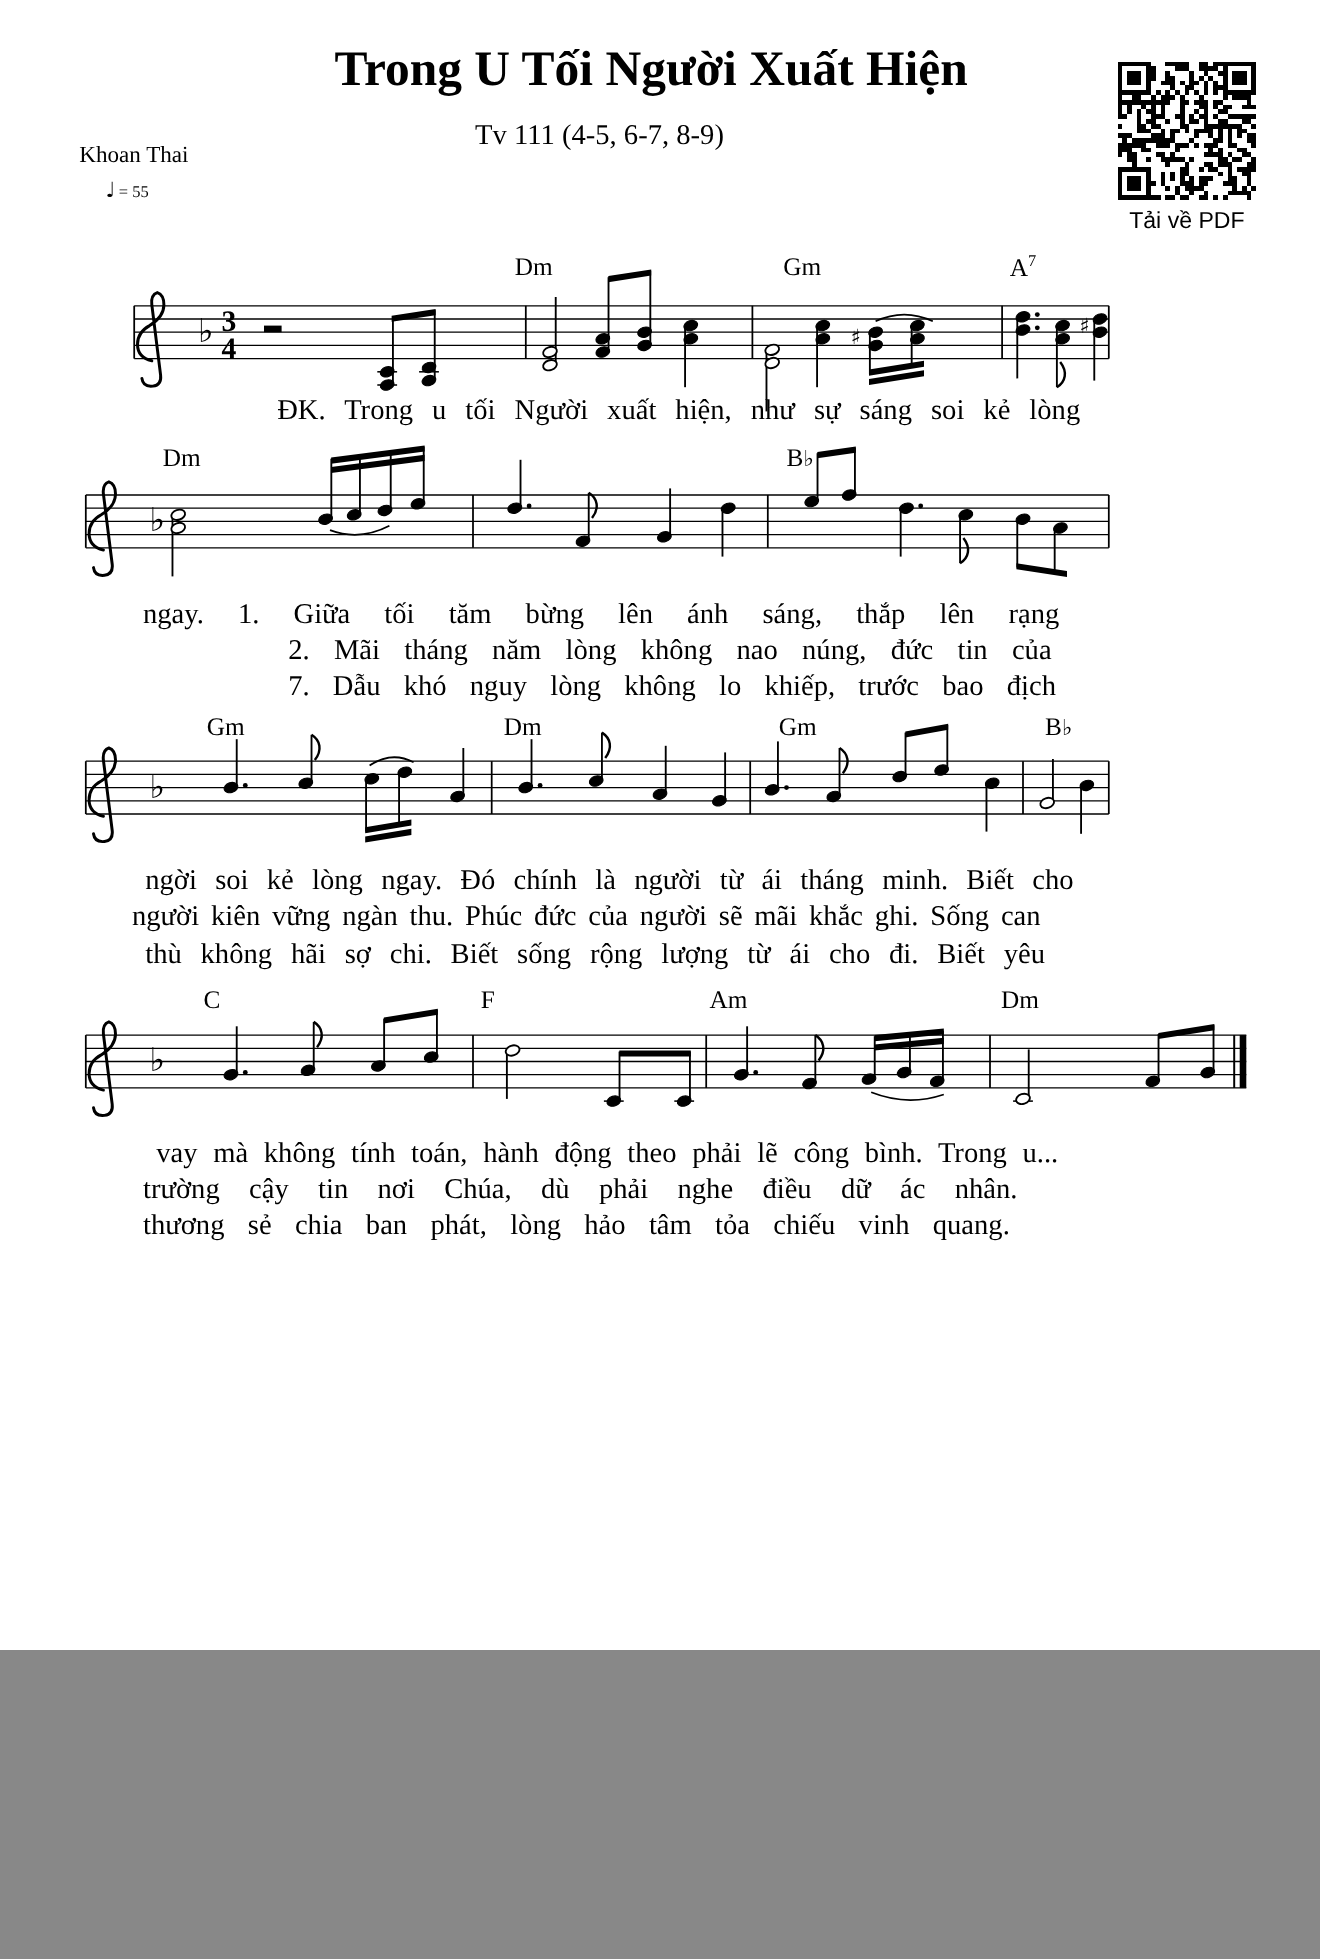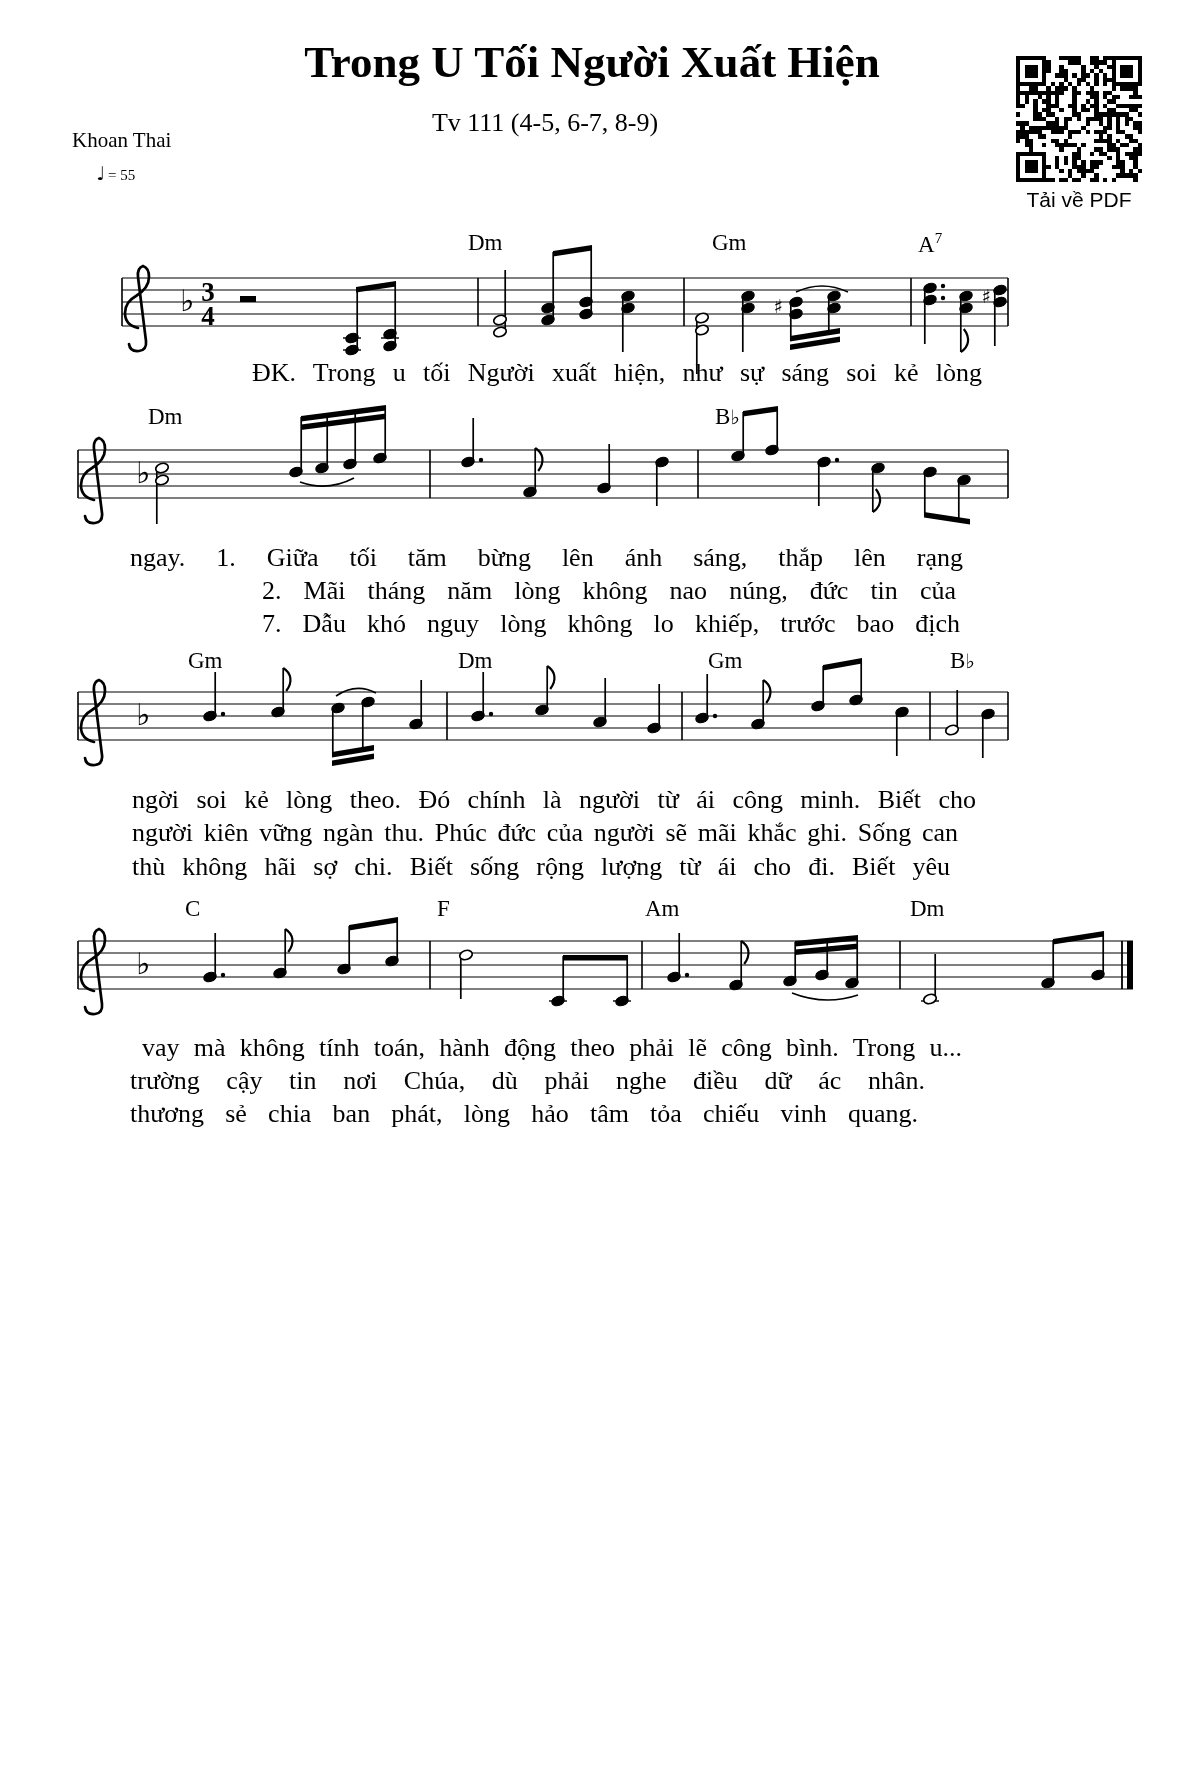--- a/index.html
+++ b/index.html
@@ -1,16 +1,16 @@
 <!DOCTYPE html>
 <html><head>
 <meta charset="utf-8">
 <style>
   html,body{margin:0;padding:0;background:#888;}
-  .page{position:relative;width:1200px;height:1781px;background:#ffffff;overflow:hidden;
+  .page{position:relative;width:1200px;height:1500px;background:#ffffff;overflow:hidden;
         font-family:"Liberation Serif","DejaVu Serif",serif;color:#000;}
   .title{position:absolute;top:36px;left:592px;transform:translateX(-50%);
          font-size:45px;font-weight:bold;white-space:nowrap;}
   .subtitle{position:absolute;top:108px;left:545px;transform:translateX(-50%);
             font-size:26px;white-space:nowrap;}
   .tempo-label{position:absolute;top:128px;left:72px;font-size:21px;}
   .metronome{position:absolute;top:162px;left:96px;font-size:15px;white-space:nowrap;}
   .metronome .mnote{font-family:"DejaVu Sans",sans-serif;font-size:19px;margin-right:3px;}
   .qr-block{position:absolute;top:56px;left:1016px;width:126px;cursor:pointer;}
   .qr-label{margin-top:2px;text-align:center;font-family:"Liberation Sans","DejaVu Sans",sans-serif;
@@ -718,22 +718,22 @@
       <div class="lyric" style="left: 252px; top: 356px; width: 730px;">ĐK. Trong u tối Người xuất hiện, như sự sáng soi kẻ lòng</div>
       <span class="chord" style="left: 148px; top: 404px;">Dm</span>
       <span class="chord" style="left: 715px; top: 404px;">B<span class="flat">♭</span></span>
       <div class="lyric" style="left: 130px; top: 541px; width: 833px;">ngay. 1. Giữa tối tăm bừng lên ánh sáng, thắp lên rạng</div>
       <div class="lyric" style="left: 262px; top: 574px; width: 694px; font-family: Liberation Serif, serif;">2. Mãi tháng năm lòng không nao núng, đức tin của</div>
       <div class="lyric" style="left: 262px; top: 607px; width: 698px;">7. Dẫu khó nguy lòng không lo khiếp, trước bao địch</div>
       <span class="chord" style="left: 188px; top: 648px;">Gm</span>
       <span class="chord" style="left: 458px; top: 648px;">Dm</span>
       <span class="chord" style="left: 708px; top: 648px;">Gm</span>
       <span class="chord" style="left: 950px; top: 648px;">B<span class="flat">♭</span></span>
-      <div class="lyric" style="left: 132px; top: 783px; width: 844px;">ngời soi kẻ lòng theo. Đó chính là người từ ái công minh. Biết cho</div>
-      <div class="lyric" style="left: 132px; top: 816px; width: 826px;">người kiên vững ngàn thu. Phúc đức của người sẽ mãi khắc ghi. Sống can</div>
+      <div class="lyric" style="left: 132px; top: 783px; width: 844px;">ngời soi kẻ lòng ngay. Đó chính là người từ ái tháng minh. Biết cho</div>
+      <div class="lyric" style="left: 120px; top: 816px; width: 826px;">người kiên vững ngàn thu. Phúc đức của người sẽ mãi khắc ghi. Sống can</div>
       <div class="lyric" style="left: 132px; top: 850px; width: 818px;">thù không hãi sợ chi. Biết sống rộng lượng từ ái cho đi. Biết yêu</div>
       <span class="chord" style="left: 185px; top: 896px;">C</span>
       <span class="chord" style="left: 437px; top: 896px;">F</span>
       <span class="chord" style="left: 645px; top: 896px;">Am</span>
       <span class="chord" style="left: 910px; top: 896px;">Dm</span>
       <div class="lyric" style="left: 142px; top: 1031px; width: 820px;">vay mà không tính toán, hành động theo phải lẽ công bình. Trong u...</div>
       <div class="lyric" style="left: 130px; top: 1064px; width: 795px;">trường cậy tin nơi Chúa, dù phải nghe điều dữ ác nhân.</div>
       <div class="lyric" style="left: 130px; top: 1097px; width: 788px;">thương sẻ chia ban phát, lòng hảo tâm tỏa chiếu vinh quang.</div>
     </div>
 

